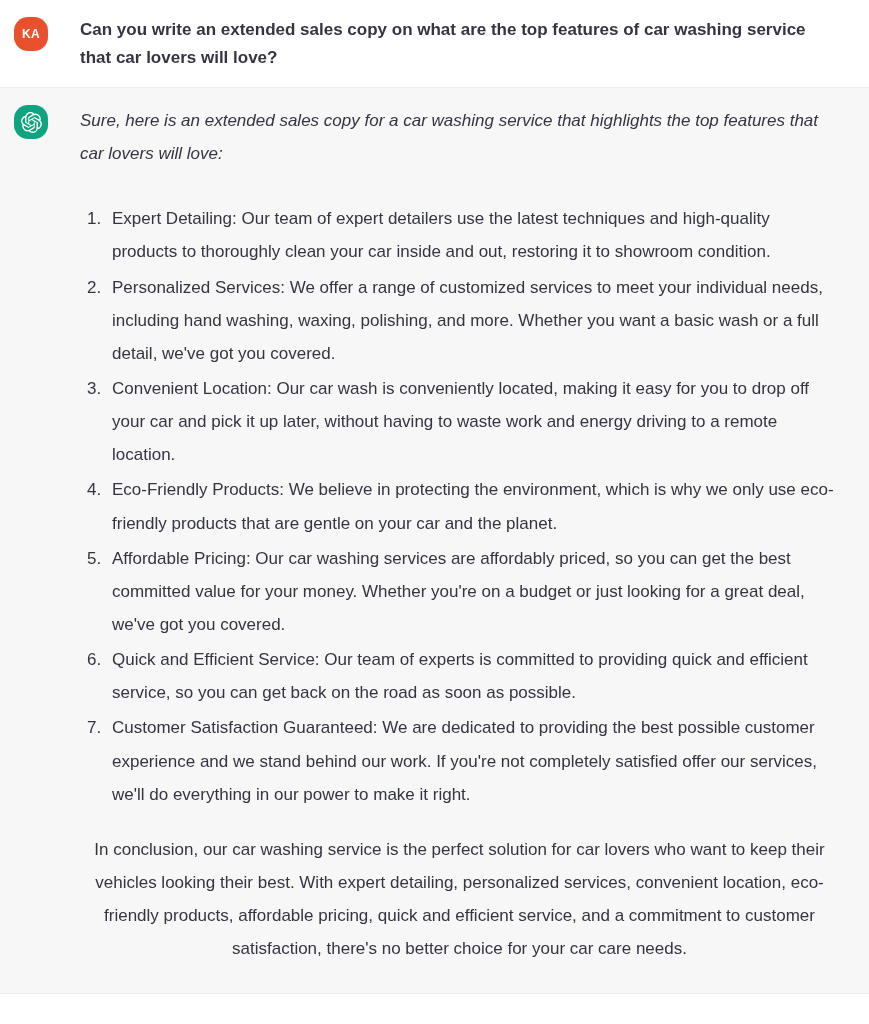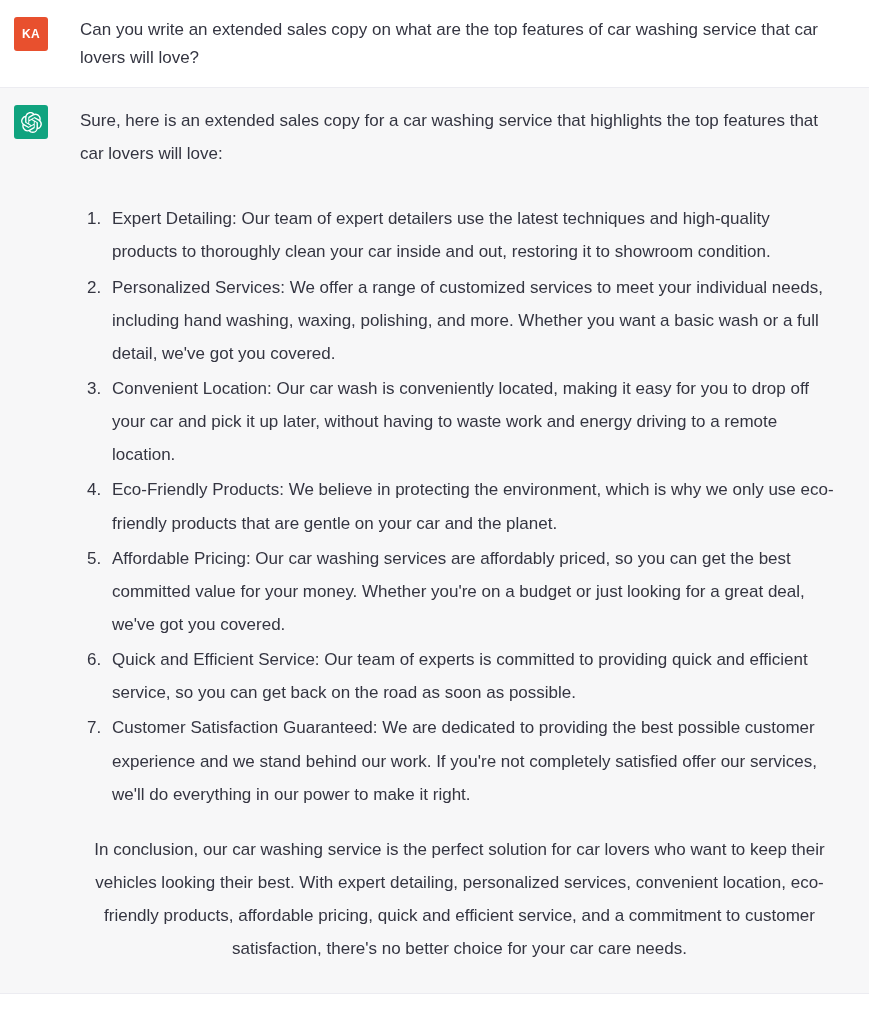--- a/index.html
+++ b/index.html
@@ -31,21 +31,21 @@
   .turn-assistant {
     background: #f7f7f8;
     border-bottom: 1px solid #ececf1;
     padding-bottom: 28px;
   }
 
   .avatar {
     width: 34px;
     height: 34px;
     min-width: 34px;
-    border-radius: 3px;
+    border-radius: 14px;
     display: flex;
     align-items: center;
     justify-content: center;
     margin-top: 1px;
   }
   .avatar-user {
     background: #e8502e;
     color: #ffffff;
     font-size: 12px;
     font-weight: 700;
@@ -68,39 +68,41 @@
 
   .message p {
     margin: 0 0 16px 0;
   }
   .message p:last-child { margin-bottom: 0; }
 
   .user-text {
     margin: 0;
     font-size: 17px;
     line-height: 1.62;
+    font-weight: bold;
   }
 
   ol.feature-list {
     margin: 32px 0 22px 0;
     padding-left: 26px;
     list-style-position: outside;
   }
   ol.feature-list li {
     margin-bottom: 2px;
     padding-left: 6px;
     line-height: 1.95;
   }
   ol.feature-list li::marker {
     color: #343541;
   }
 
   .intro-para {
     margin: 0 0 6px 0;
     line-height: 1.95;
+    font-style: italic;
   }
   .outro-para {
     margin: 14px 0 0 0;
     line-height: 1.95;
     text-align: center;
   }
 </style>
 </head>
 <body>
 

